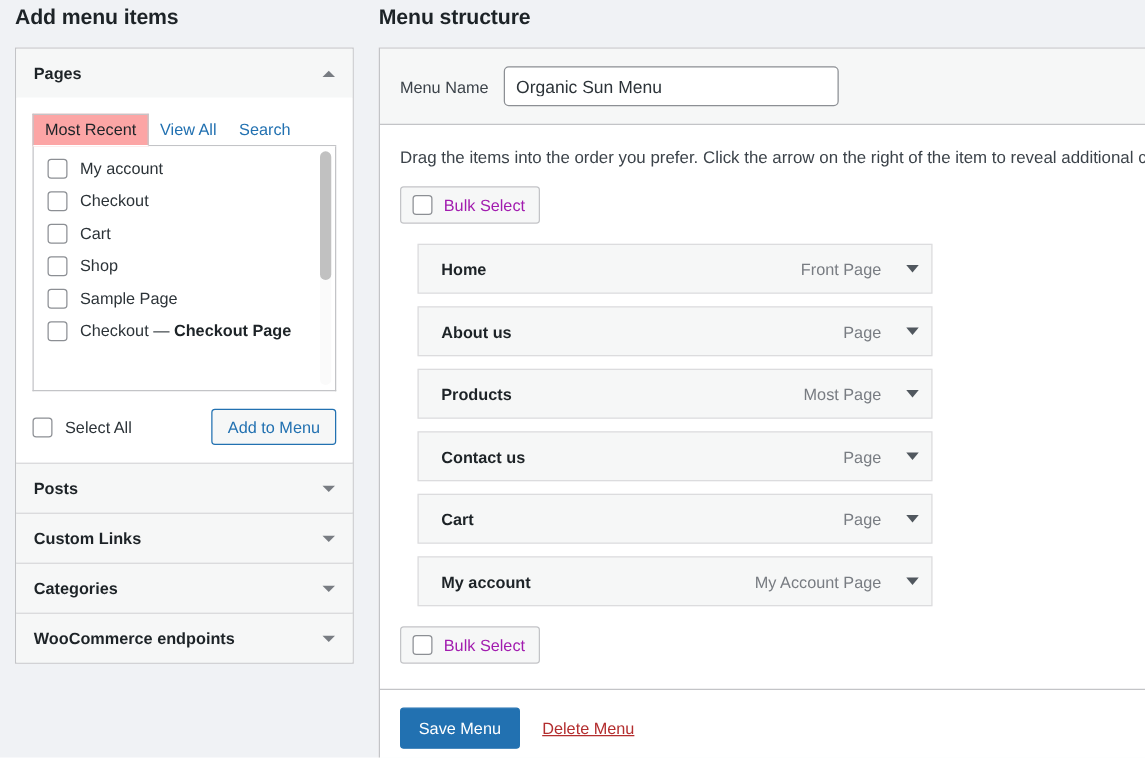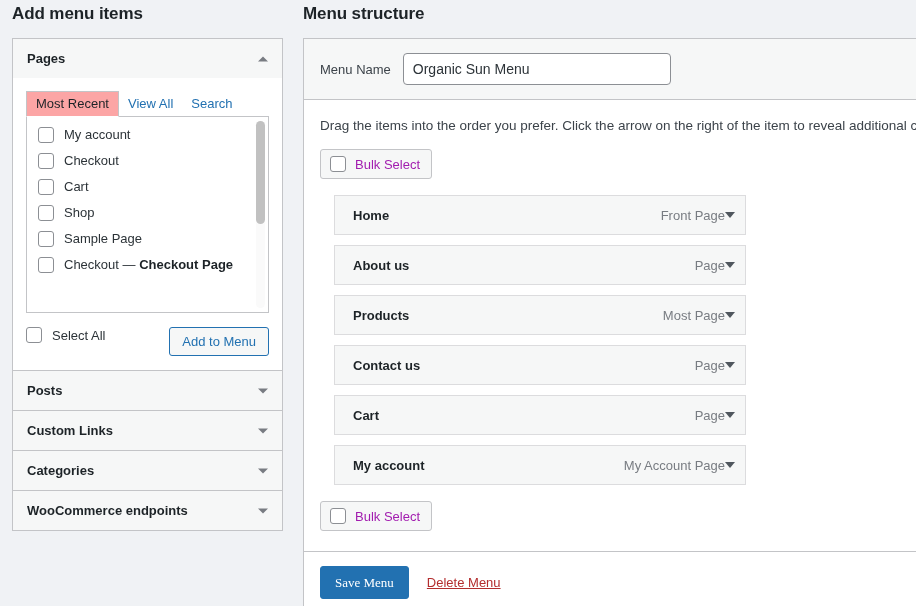--- a/index.html
+++ b/index.html
@@ -166,21 +166,21 @@
     top: 0;
     width: 9px;
     height: 55%;
     background: #c1c1c1;
     border-radius: 5px;
   }
 
   
   .pages-footer {
     display: flex;
-    align-items: flex-start;
+    align-items: center;
     justify-content: space-between;
     margin-top: 14px;
   }
   .select-all {
     display: flex;
     align-items: center;
     cursor: pointer;
   }
   .select-all .lbl {
     font-size: 13px;
@@ -279,21 +279,21 @@
     width: 412px;
   }
   .menu-item-title {
     font-size: 13px;
     font-weight: bold;
     color: #1d2327;
   }
   .menu-item-right {
     display: flex;
     align-items: center;
-    gap: 0;
+    gap: 20px;
   }
   .menu-item-type {
     font-size: 13px;
     color: #787c82;
   }
   .item-arrow {
     width: 0; height: 0;
     border-left: 5px solid transparent;
     border-right: 5px solid transparent;
     border-top: 6px solid #50575e;
@@ -308,21 +308,21 @@
     padding: 14px 16px;
     border-top: 1px solid #c3c4c7;
     background: #fff;
   }
   .btn-primary {
     background: #2271b1;
     border: 1px solid #2271b1;
     color: #fff;
     border-radius: 3px;
     font-size: 13px;
-    font-family: Liberation Serif, serif;
+    font-family: Liberation Sans, sans-serif;
     font-weight: normal;
     padding: 8px 14px;
     cursor: pointer;
     line-height: 15px;
   }
   .link-delete {
     font-size: 13px;
     color: #b32d2e;
     text-decoration: underline;
     cursor: pointer;

